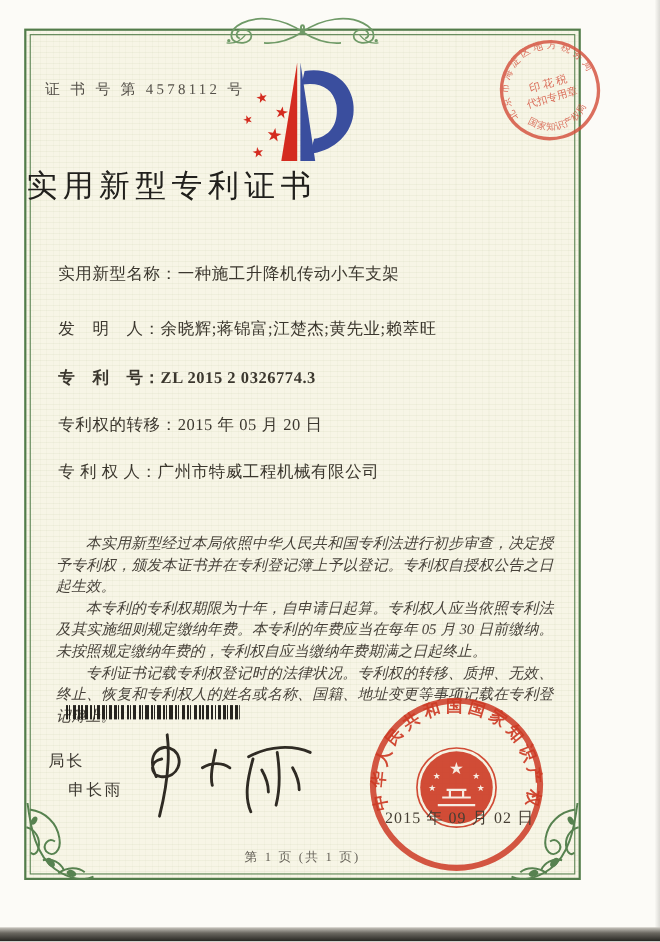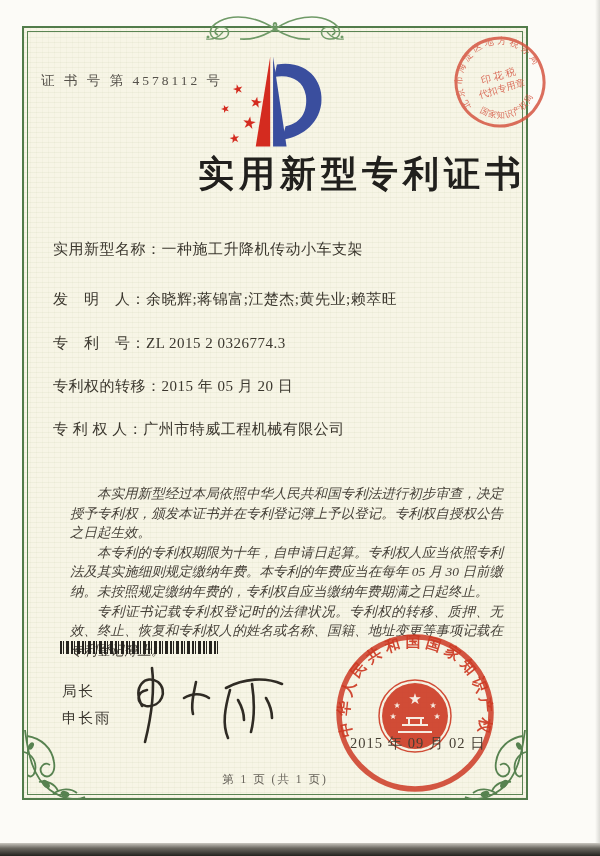--- a/index.html
+++ b/index.html
@@ -22,37 +22,37 @@
 
   .ornament-top { position:absolute; left:50%; top:-18px; transform:translateX(-50%); width:230px; height:38px; }
   .corner-orn { position:absolute; width:68px; height:80px; }
   .corner-orn.bl { left:-5px; bottom:-6px; }
   .corner-orn.br { right:-5px; bottom:-6px; transform:scaleX(-1); }
 
   .cert-no { position:absolute; left:17px; top:44px; font-size:13.5px; letter-spacing:3px; color:#55514a; }
 
   .logo { position:absolute; left:50%; top:24px; transform:translateX(-50%); width:134px; height:106px; }
 
-  .title { position:absolute; left:0; right:0; top:122px; text-align:right;
-    font-size:36px; font-weight:700; letter-spacing:5px; color:#21201d; }
+  .title { position:absolute; left:0; right:0; top:122px; text-align:left;
+    font-size:28px; font-weight:400; letter-spacing:5px; color:#21201d; }
 
   .field { position:absolute; left:29px; right:24px; font-size:15px; color:#3b372e; letter-spacing:.5px; }
-  .f0 { top:212px; } .f1 { top:262px; } .f2 { top:306px; } .f3 { top:349px; } .f4 { top:392px; } .f5 { top:435px; }
+  .f0 { top:212px; } .f1 { top:262px; } .f2 { top:306px;font-weight:bold; } .f3 { top:349px; } .f4 { top:392px; } .f5 { top:435px; }
   .field .flabel { color:#3b372e; }
   .field .fvalue { color:#3b372e; }
 
-  .paras { position:absolute; left:27px; right:23px; top:456px;margin-left:19px; }
+  .paras { position:absolute; left:27px; right:23px; top:456px; }
   .paras p { text-indent:2em; font-size:13.5px; line-height:19.6px; color:#47423a;
     font-style:italic; text-align:justify; }
 
   .barcode { position:absolute; left:36px; top:613px; width:158px; height:13px;
     background:repeating-linear-gradient(90deg,#26241f 0 2px,rgba(0,0,0,0) 2px 3px,
       #26241f 3px 4px,rgba(0,0,0,0) 4px 6px,#26241f 6px 9px,rgba(0,0,0,0) 9px 11px); }
 
-  .sign-title { position:absolute; left:38px; top:654px; font-size:14.5px; color:#3a362e; letter-spacing:2px; }
+  .sign-title { position:absolute; left:20px; top:654px; font-size:14.5px; color:#3a362e; letter-spacing:2px; }
   .sign-name  { position:absolute; left:38px; top:681px; font-size:14.5px; color:#3a362e; letter-spacing:2px;text-align:center; }
   .signature  { position:absolute; left:88px; top:626px; width:195px; height:98px; }
 
   .seal { position:absolute; left:306px; top:600px; width:170px; height:170px; }
   .seal-date { position:absolute; left:326px; top:706px; font-size:14.5px; color:#453e33;
     letter-spacing:1px; z-index:5; }
 
   .tax-stamp { position:absolute; left:424px; top:2px; width:104px; height:104px; }
 
   .footer { position:absolute; left:0; right:0; top:744px; text-align:center;

